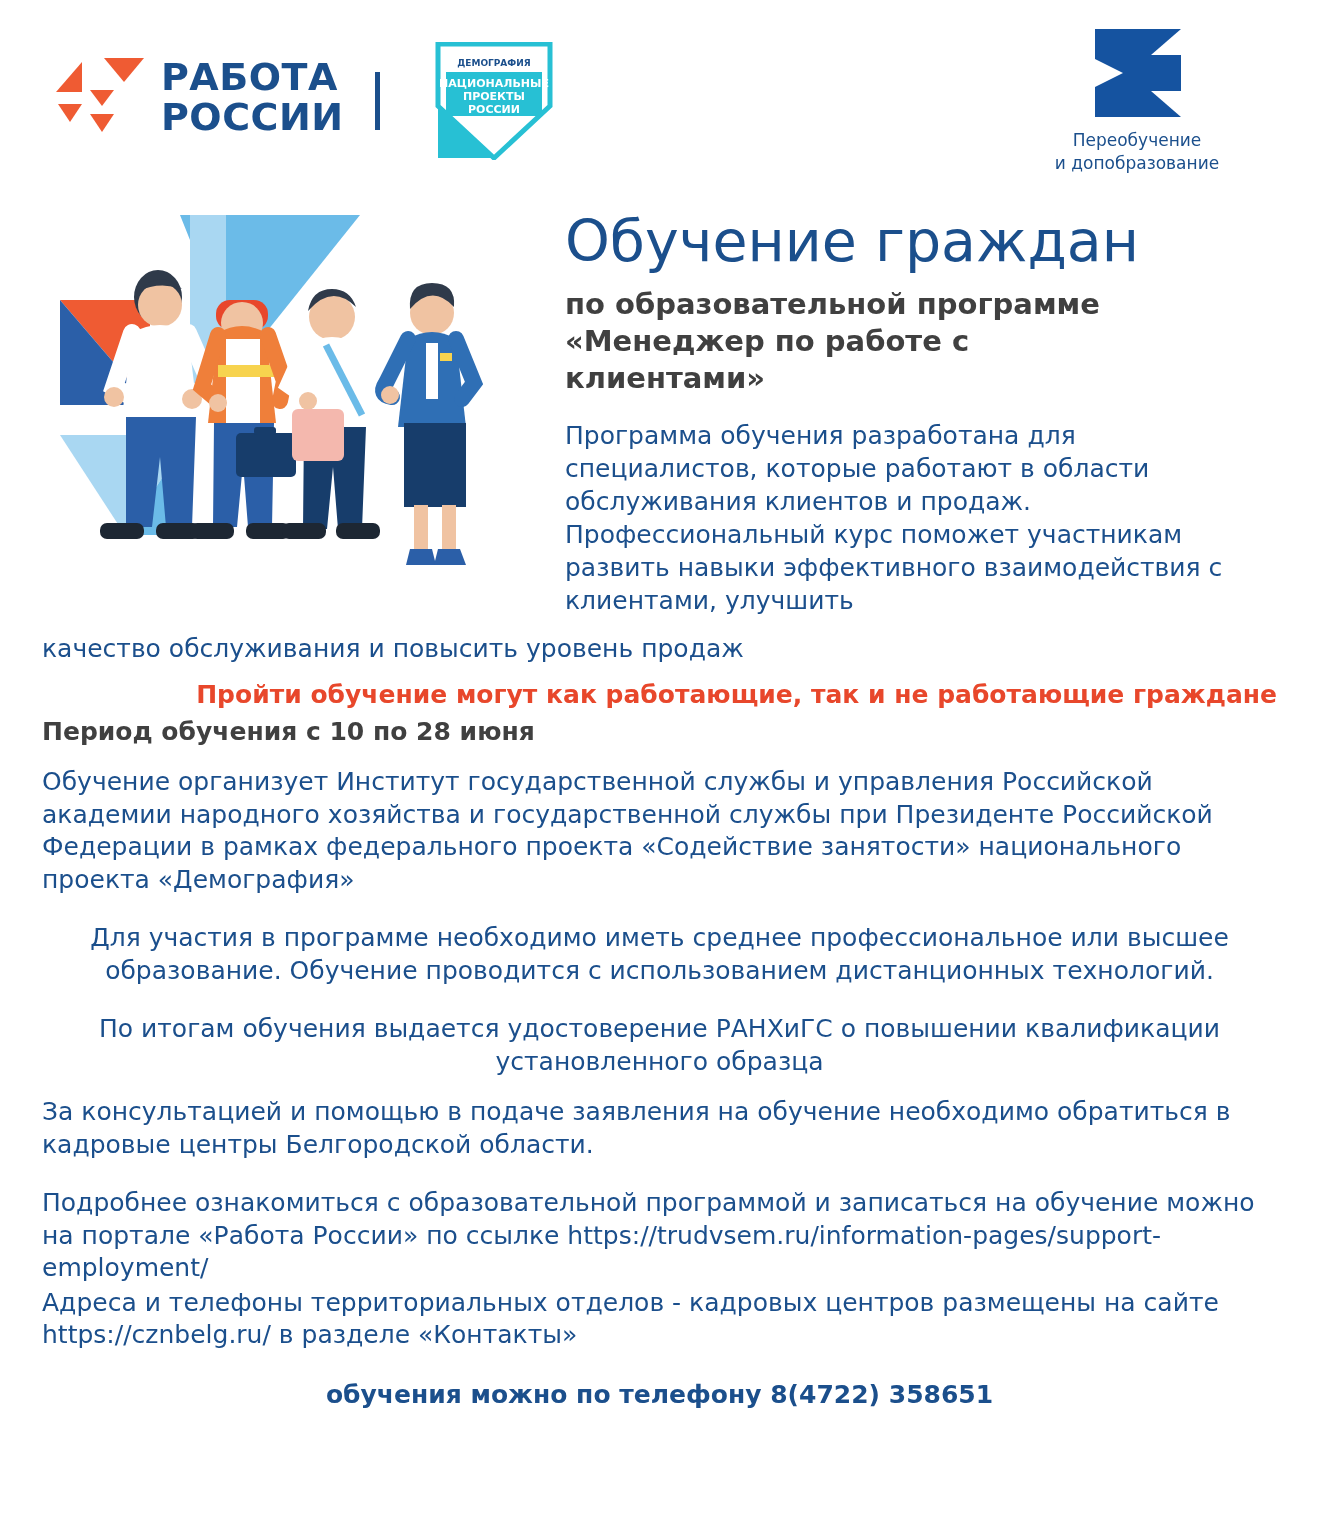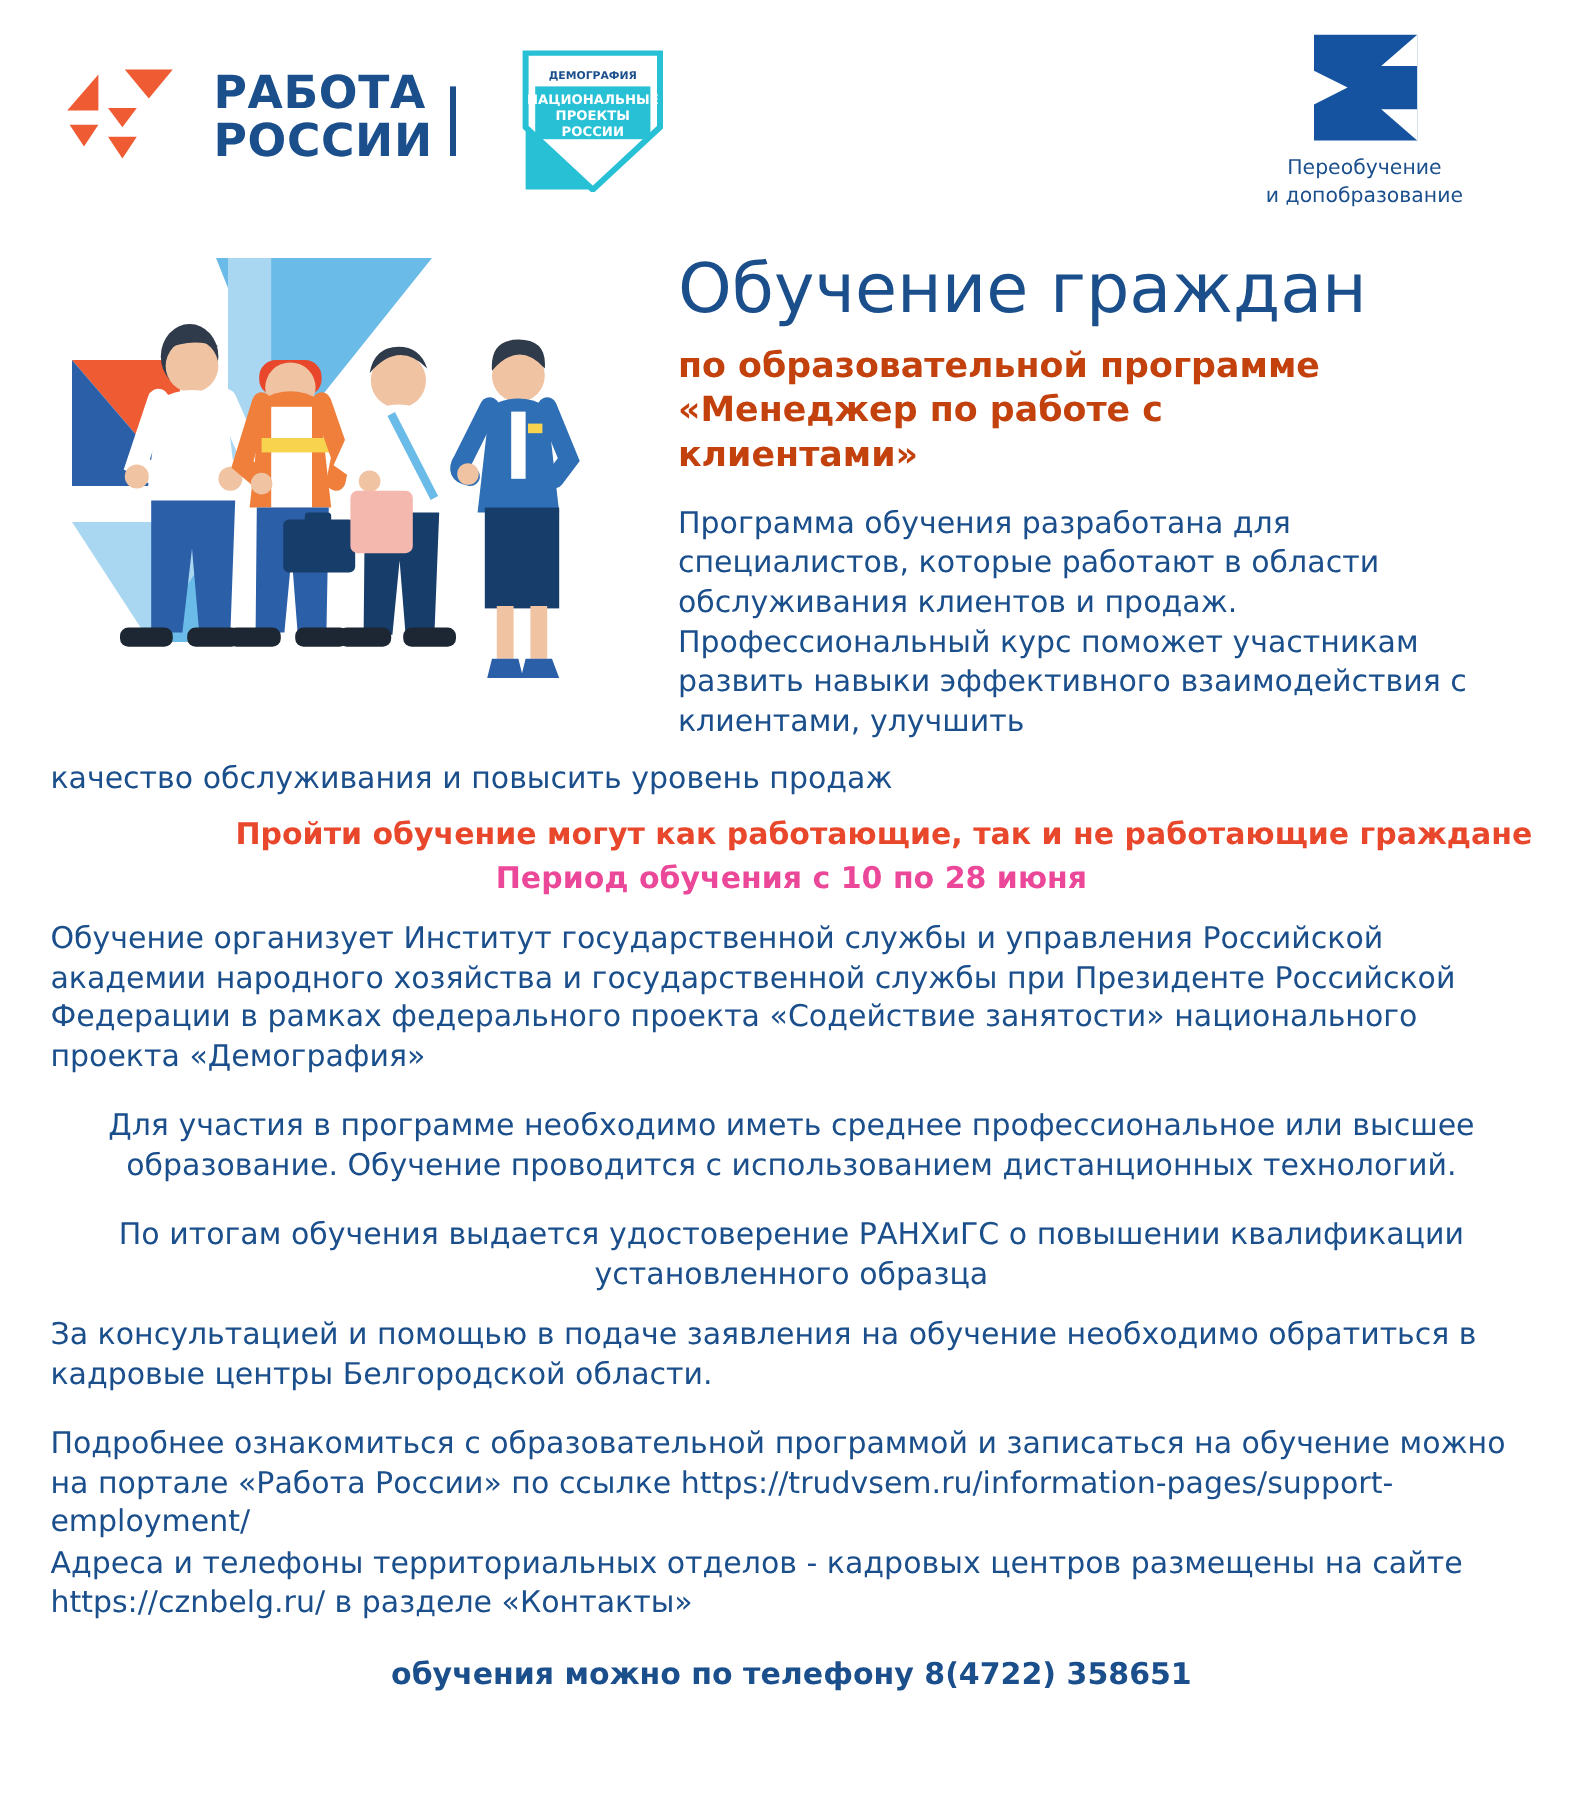--- a/index.html
+++ b/index.html
@@ -27,21 +27,21 @@
     top: 0; left: 0;
     width: 1317px;
     height: 200px;
   }
   .logo-rr {
     position: absolute;
     left: 52px;
     top: 52px;
     display: flex;
     align-items: center;
-    gap: 30px;
+    gap: 13px;
   }
   .rr-mark {
     position: relative;
     width: 96px;
     height: 92px;
   }
   .rr-mark svg { display: block; }
   .rr-text {
     font-family: "DejaVu Sans", "Liberation Sans", sans-serif;
     font-weight: bold;
@@ -107,21 +107,21 @@
     line-height: 1.05;
     color: #1b4f8c;
     font-weight: normal;
     white-space: nowrap;
   }
   .hero-sub {
     margin-top: 14px;
     font-size: 29px;
     line-height: 1.28;
     font-weight: bold;
-    color: #c2410c;
+    color: #404040;
     max-width: 600px;
   }
   .hero-body {
     margin-top: 22px;
     font-size: 25px;
     line-height: 1.32;
     color: #1b4f8c;
   }
 
   
@@ -139,22 +139,21 @@
   .accent-red {
     margin-top: 14px;
     text-align: right;
     color: #e8472b;
     font-weight: bold;
     font-size: 25px;
     line-height: 1.3;
   }
   .accent-blue-bold {
     margin-top: 4px;
-    text-align: center;
-    color: #ec4899;
+    color: #404040;
     font-weight: bold;
     font-size: 25px;
     line-height: 1.3;
   }
   .para {
     margin-top: 18px;
     font-size: 25px;
     line-height: 1.3;
     color: #1b4f8c;
   }

